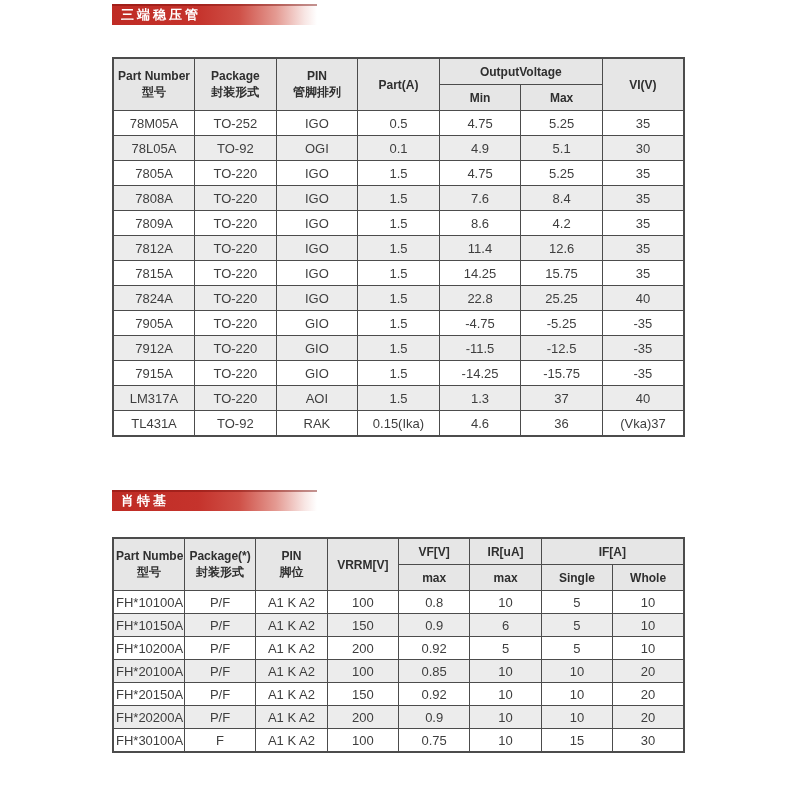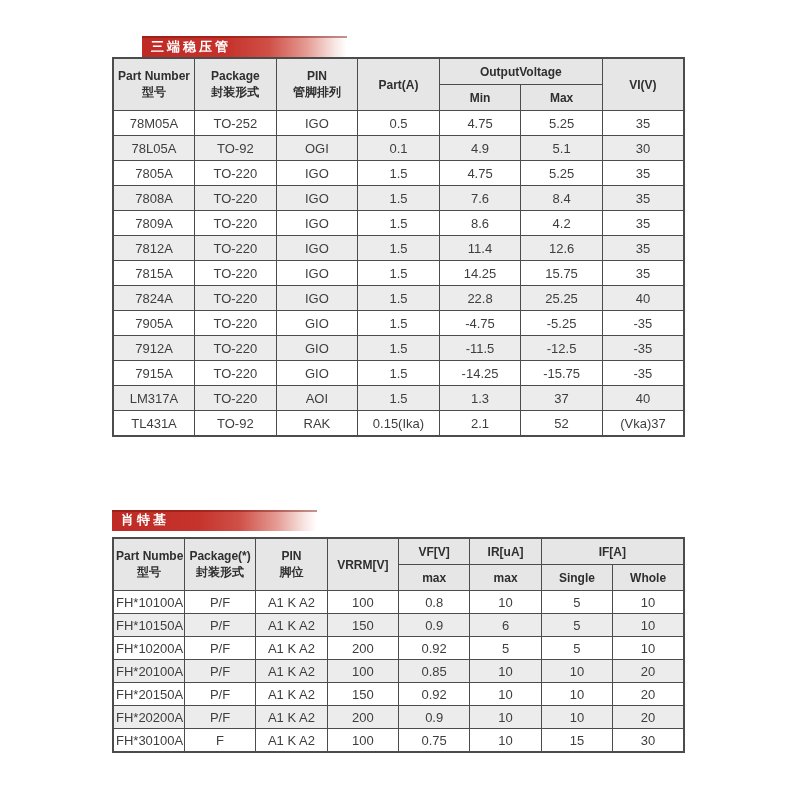--- a/index.html
+++ b/index.html
@@ -27,22 +27,22 @@
   .banner-text {
     display: inline-block;
     padding-left: 9px;
     line-height: 21px;
     font-size: 13px;
     font-weight: bold;
     letter-spacing: 3px;
     color: #ffffff;
     white-space: nowrap;
   }
-  #banner1 { top: 36px; margin-left: 30px; }
-  #banner2 { top: 510px; font-family: Liberation Mono, monospace; }
+  #banner1 { top: 4px; }
+  #banner2 { top: 490px; }
 
   table.tbl {
     position: absolute;
     left: 112px;
     width: 573px;
     border-collapse: collapse;
     table-layout: fixed;
     border: 2px solid #4c4c4c;
     background: #ffffff;
     padding-left: 40px;
@@ -225,22 +225,22 @@
           <td>1.5</td>
           <td>1.3</td>
           <td>37</td>
           <td>40</td>
         </tr>
         <tr>
           <td>TL431A</td>
           <td>TO-92</td>
           <td>RAK</td>
           <td>0.15(Ika)</td>
-          <td>2.1</td>
-          <td>52</td>
+          <td>4.6</td>
+          <td>36</td>
           <td>(Vka)37</td>
         </tr>
       </tbody>
   </table>
 
   <div class="banner" id="banner2">
     <span class="banner-text">肖特基</span>
   </div>
 
   <table class="tbl" id="table2">

